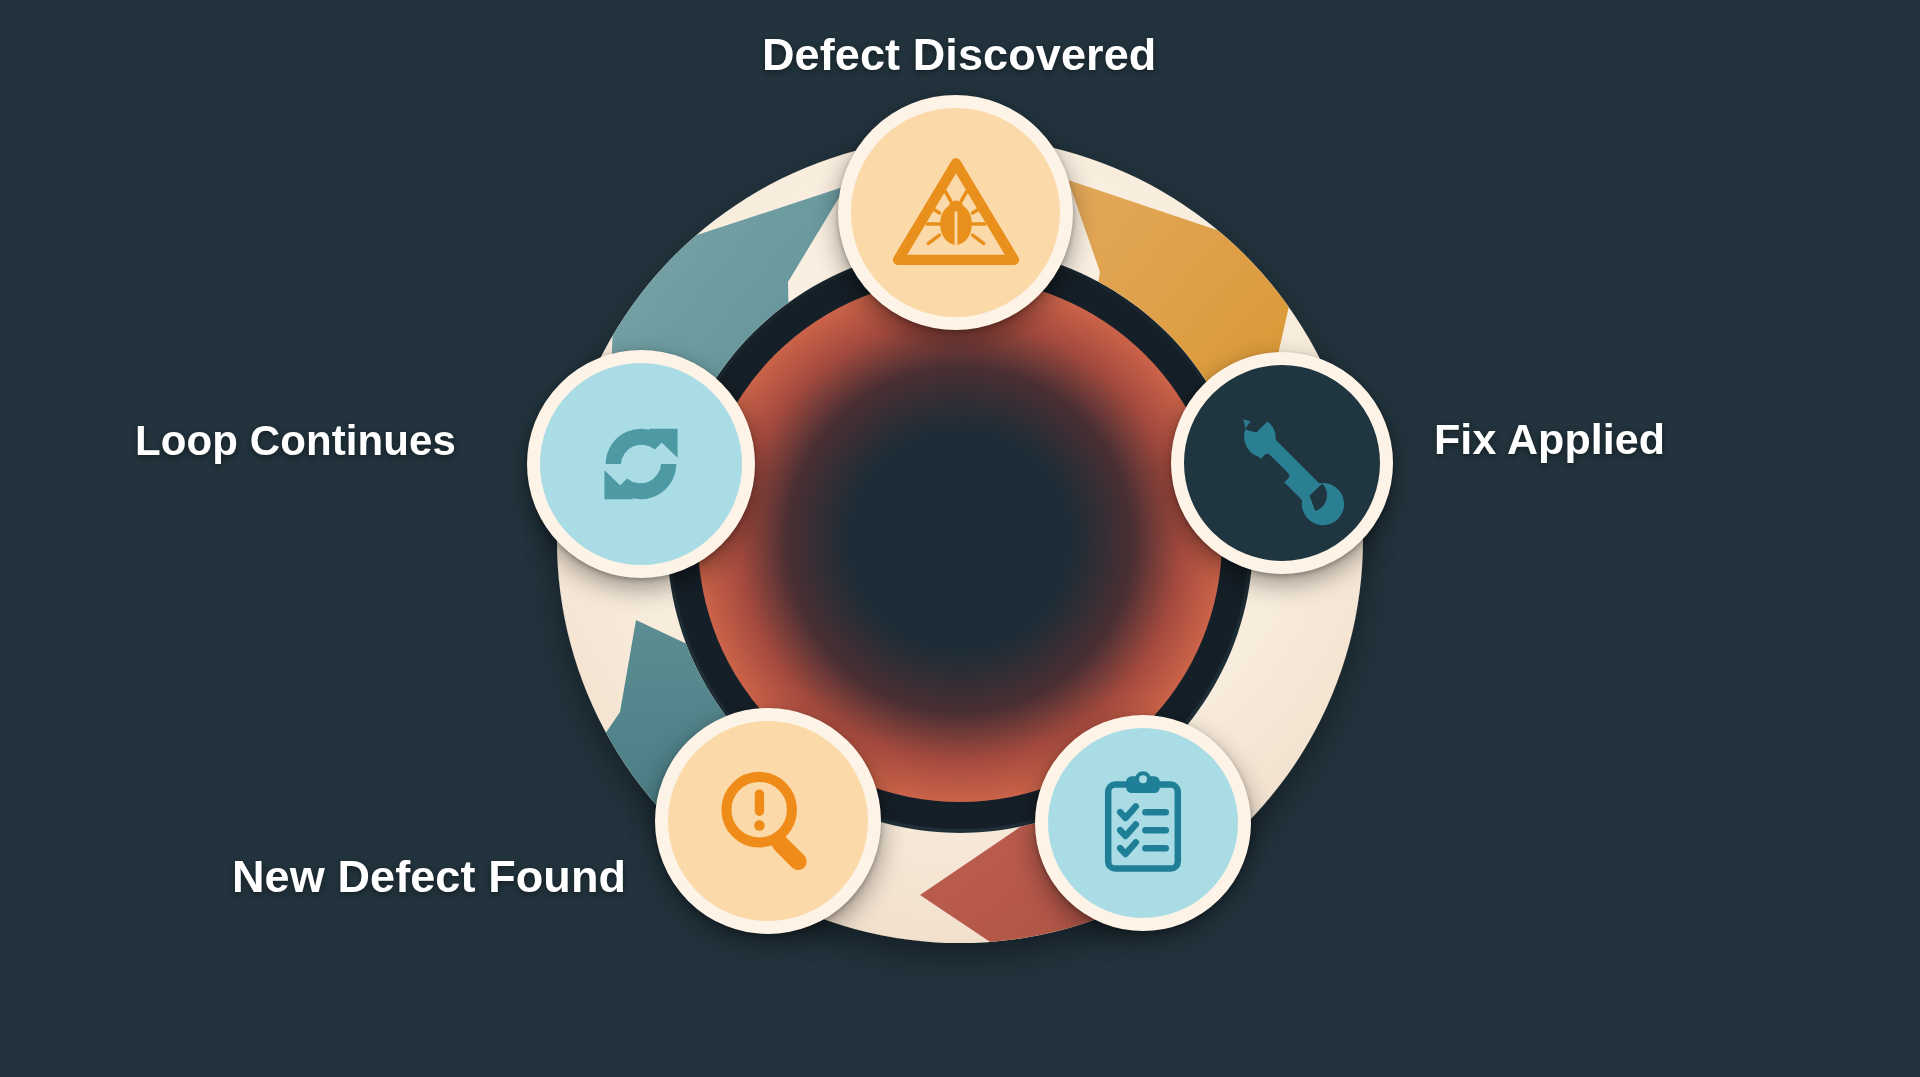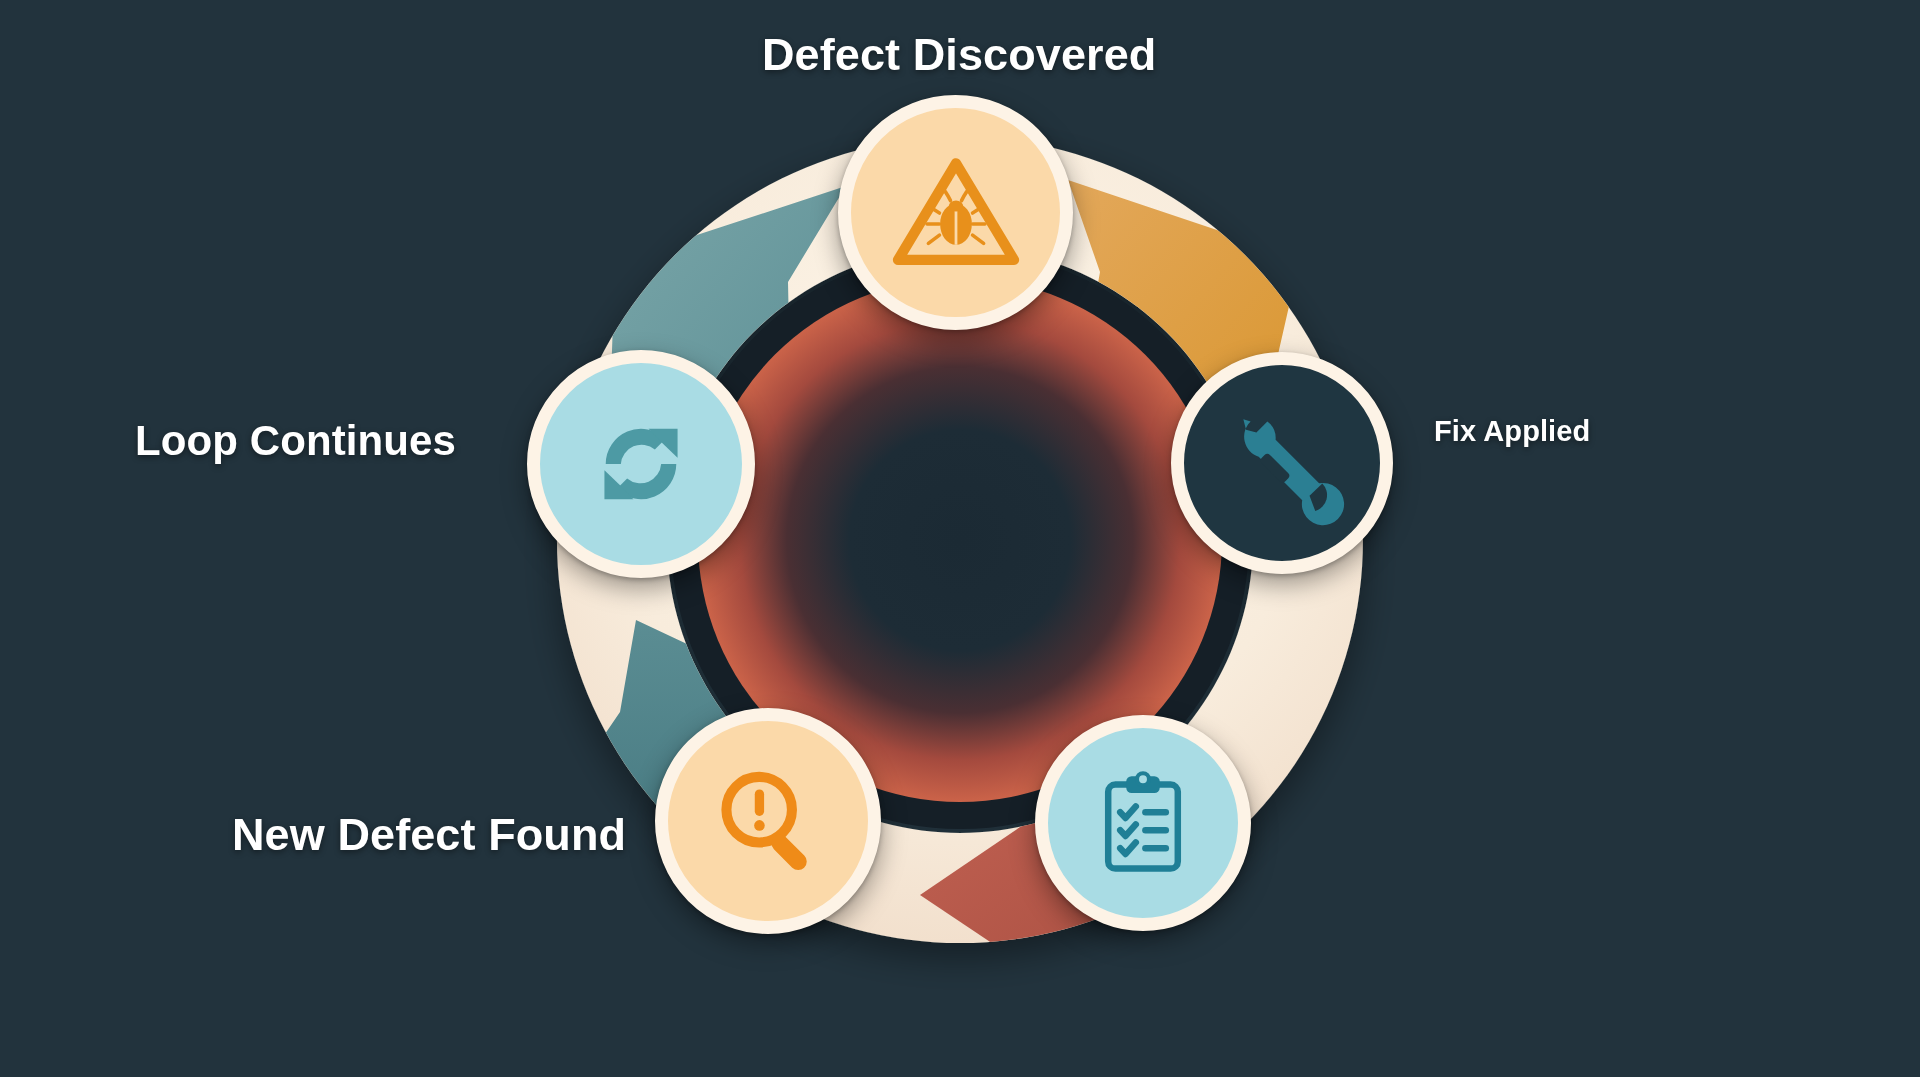--- a/index.html
+++ b/index.html
@@ -15,23 +15,23 @@
   .label{
     position:absolute;
     color:#ffffff;
     font-weight:bold;
     letter-spacing:0.1px;
     white-space:nowrap;
     text-shadow:0 2px 6px rgba(0,0,0,.45);
     font-family:"Liberation Sans", sans-serif;
   }
   #lbl-top   {font-size:45px; left:762px;  top:29px;}
-  #lbl-right {font-size:29px; left:1434px; top:415px;}
+  #lbl-right {font-size:43px; left:1434px; top:415px;}
   #lbl-bottomright{font-size:44px; left:1305px; top:851px;}
-  #lbl-bottomleft {font-size:45px; left:232px;  top:809px;}
+  #lbl-bottomleft {font-size:45px; left:232px;  top:851px;}
   #lbl-left  {font-size:42px; left:135px;  top:417px;}
 
   .node{
     position:absolute;
     border-radius:50%;
     box-sizing:border-box;
     display:flex;align-items:center;justify-content:center;
     box-shadow:0 10px 26px rgba(0,0,0,.38), 0 2px 5px rgba(0,0,0,.25);
   }
   .node .glyph{display:block;}

